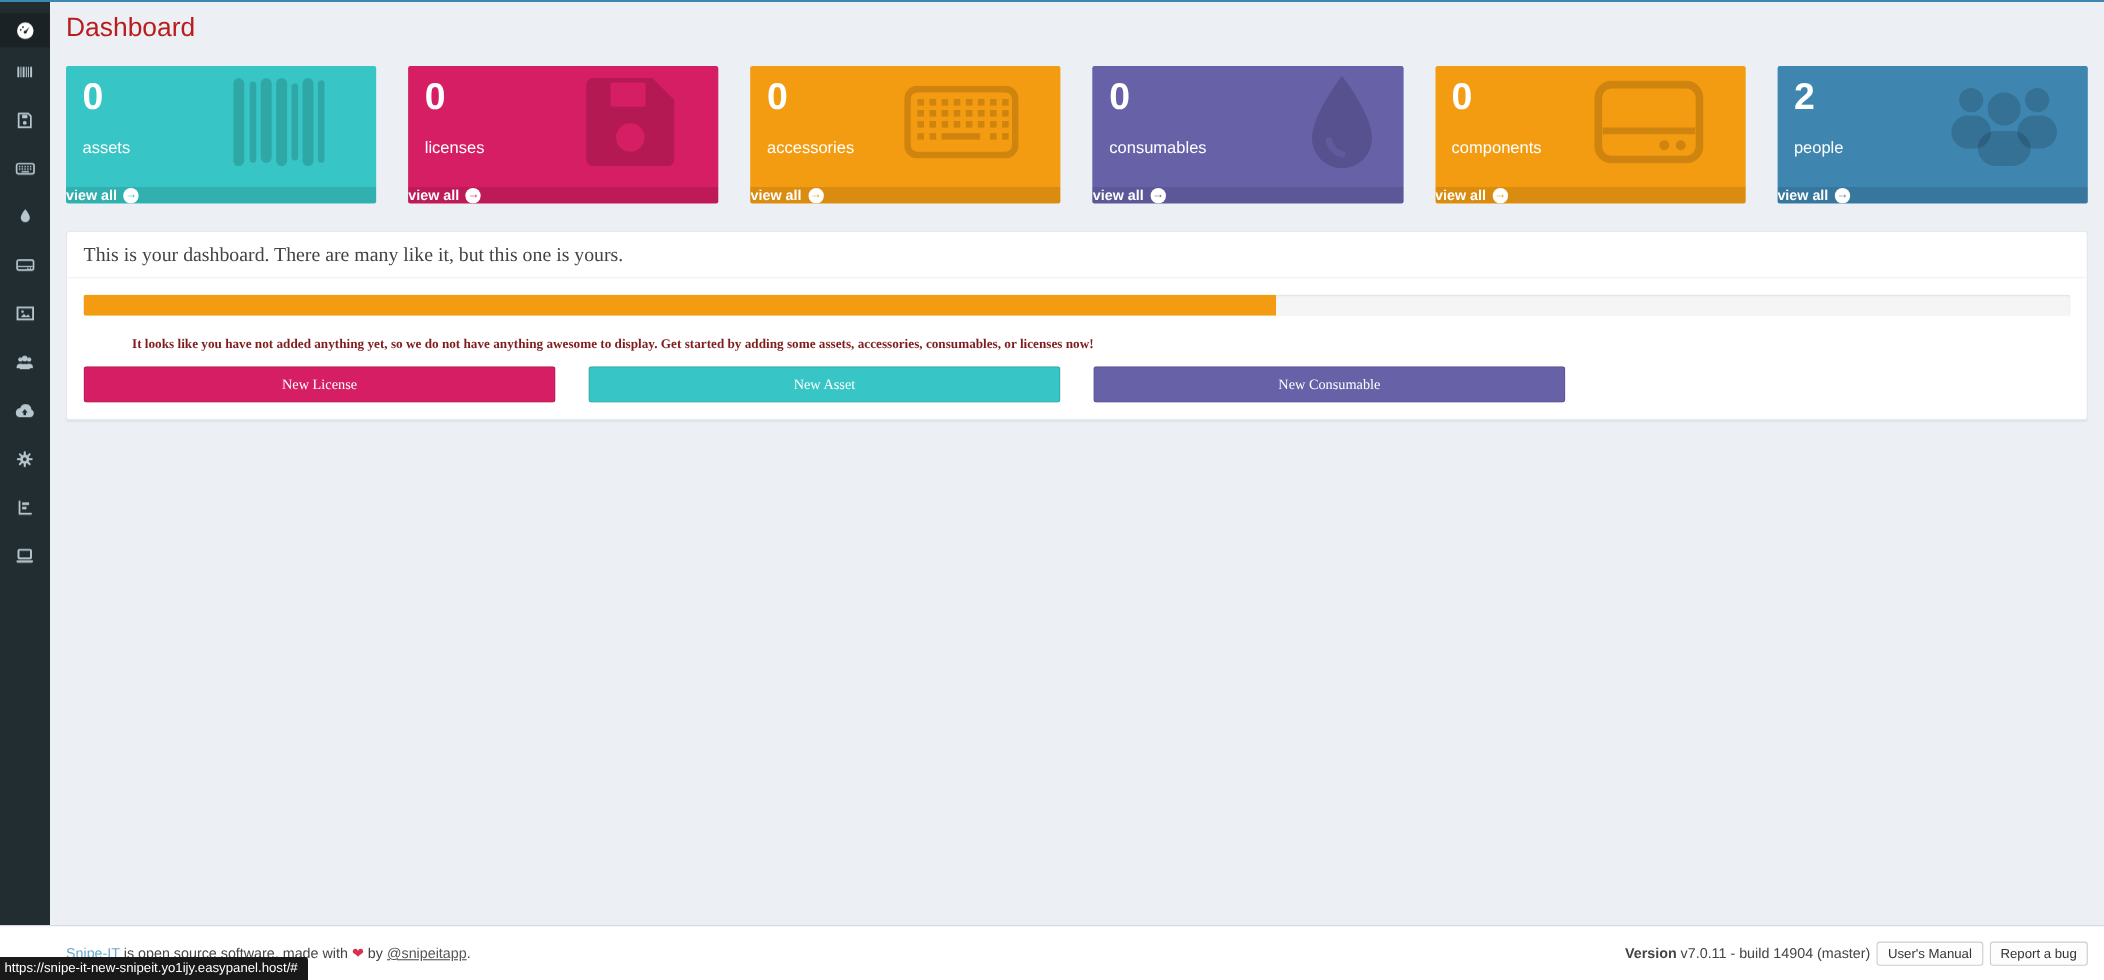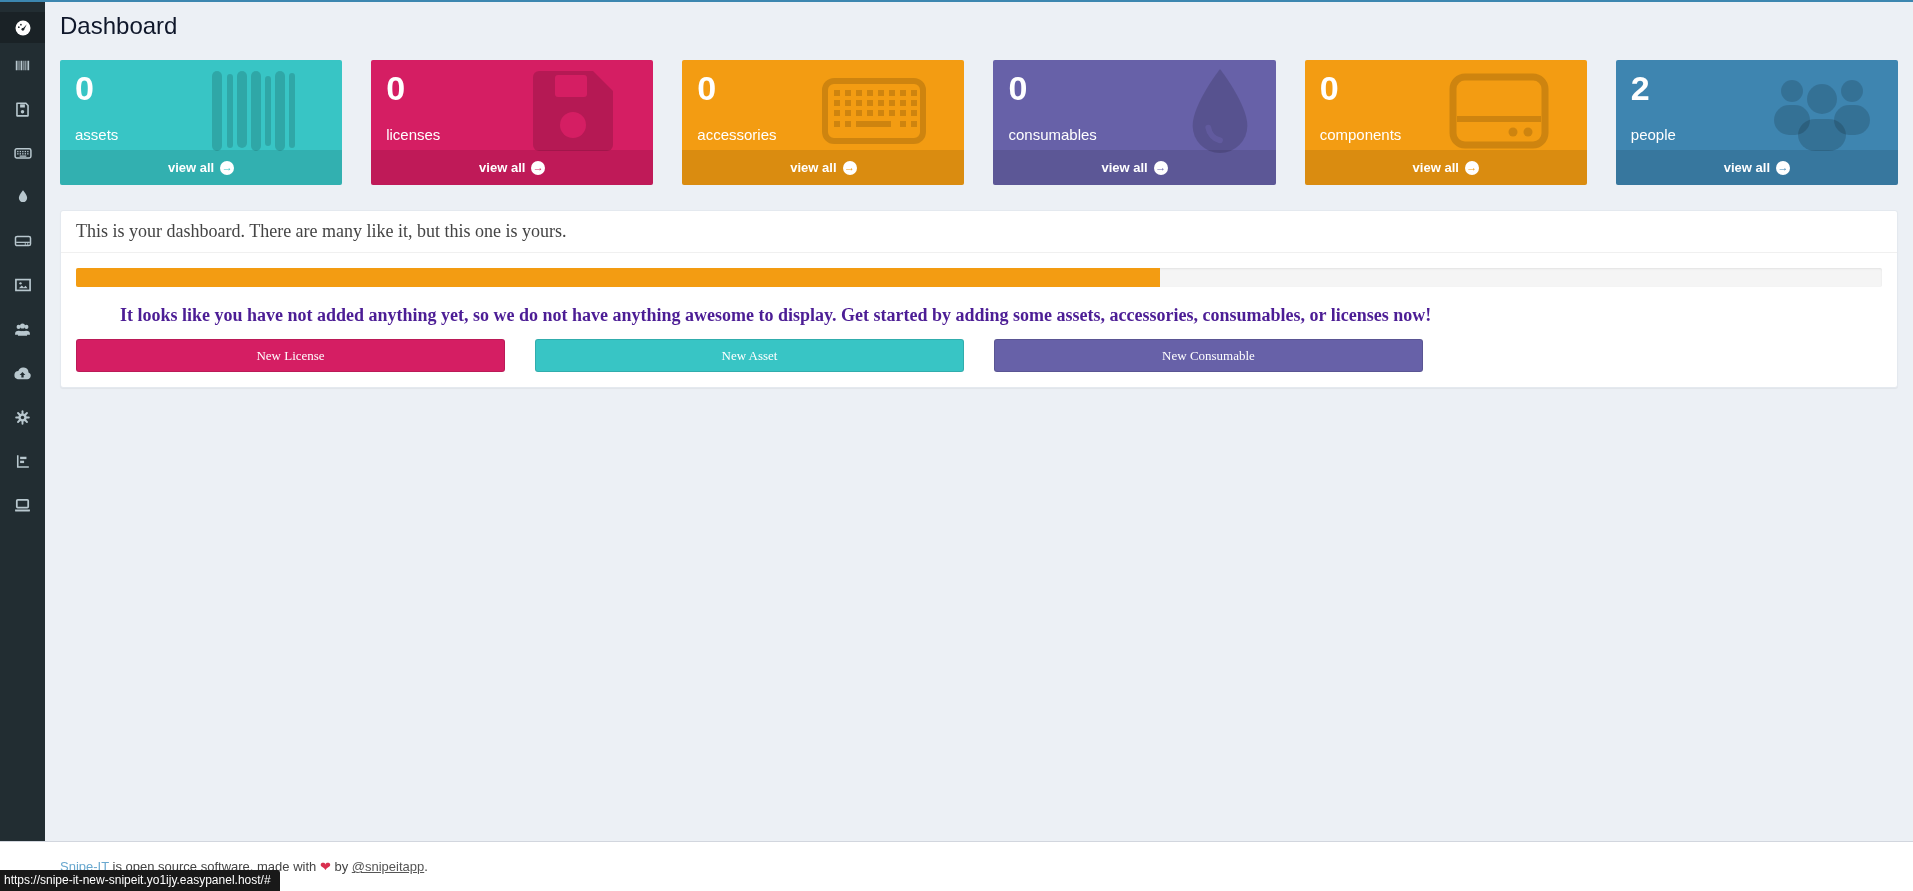--- a/index.html
+++ b/index.html
@@ -10,45 +10,45 @@
 
   
   .sidebar { position: fixed; top: 2px; left: 0; bottom: 50px; width: 45px; z-index: 4; }
   .sb-item { height: 44px; display: flex; align-items: center; justify-content: center;
              color: #b8c7ce; cursor: pointer; }
   .sb-item.active { height: 31px; margin-top: 10px; color: #ffffff; }
   .sb-item svg { display: block; }
 
   
   .wrapper { margin-left: 45px; padding-top: 2px; }
-  h1.page-title { font-size: 24px; font-weight: 400; color: #0f172a; margin: 10px 15px 20px; }
+  h1.page-title { font-size: 24px; font-weight: 400; color: #b91c1c; margin: 10px 15px 20px; }
 
   .stats { display: grid; grid-template-columns: repeat(6, 1fr); gap: 29px; padding: 0 15px; }
   .small-box { position: relative; height: 125px; border-radius: 2px; color: #fff; overflow: hidden; }
   .small-box .inner { padding: 11px 15px; height: 100px; display: flex; flex-direction: column; }
   .small-box h3 { font-size: 34px; font-weight: 700; line-height: 1.05; }
   .small-box p  { font-size: 15px; margin-top: auto; padding-bottom: 6px; }
   .big-icon { position: absolute; right: 38px; top: 11px; height: 80px;
               display: flex; align-items: center; color: rgba(0,0,0,0.15); pointer-events: none; }
   .big-icon.flush { right: 20px; }
-  .small-box-footer { position: absolute; left: 0; right: 0; bottom: 0; height: 35px;
+  .small-box-footer { position: absolute; left: 0; right: 0; bottom: 0; height: 15px;
               background: rgba(0,0,0,0.1); color: #fff; font-size: 13px; font-weight: 600;
-              display: flex; align-items: center; justify-content: center; text-decoration: none; cursor: pointer; }
+              display: flex; align-items: center; justify-content: flex-start; text-decoration: none; cursor: pointer; }
   .vc { display: inline-flex; align-items: center; justify-content: center; width: 14px; height: 14px;
         border-radius: 50%; background: #fff; margin-left: 6px; font-size: 11px; font-weight: 700; line-height: 1; }
 
   
   .panel { margin: 25px 15px 0; background: #fff; border: 1px solid #e4e9ef; border-radius: 3px;
            box-shadow: 0 1px 1px rgba(0,0,0,0.05); font-family: Liberation Serif, serif; }
   .panel-heading { padding: 10px 15px; font-size: 18px; color: #444; border-bottom: 1px solid #f0f0f0; }
   .panel-body { padding: 15px; }
   .progress { height: 19px; background: #f5f5f5; border-radius: 2px; overflow: hidden;
               box-shadow: inset 0 1px 2px rgba(0,0,0,0.08); margin-bottom: 18px; }
   .progress-fill { height: 100%; }
-  .alert-msg { font-size: 18px; font-weight: 700; color: #4c1d95; margin-bottom: 13px; padding-left: 44px; }
+  .alert-msg { font-size: 12px; font-weight: 700; color: #7f1d1d; margin-bottom: 13px; padding-left: 44px; }
   .btn-row { display: grid; grid-template-columns: repeat(4, 1fr); gap: 30px; }
   .btn { height: 33px; border-radius: 3px; border: 1px solid rgba(0,0,0,0.12); color: #fff;
          font-size: 13px; display: flex; align-items: center; justify-content: center;
          text-decoration: none; cursor: pointer; }
 
   
   .main-footer { position: fixed; left: 0; right: 0; bottom: 0; height: 50px; background: #fff;
                  border-top: 1px solid #d2d6de; display: flex; align-items: center;
                  justify-content: space-between; padding: 0 15px 0 60px; font-size: 13px; color: #444; z-index: 6; }
   .main-footer a { cursor: pointer; }
@@ -374,15 +374,20 @@
         <a class="btn" style="background-color: rgb(103, 97, 168); text-align: center; --c: #6761a8;">New Consumable</a>
       </div>
     </div>
   </div>
 </div>
 
 <footer class="main-footer">
   <div>
     <a class="lnk-blue">Snipe-IT</a><span> is open source software, made with </span><span class="heart">❤</span><span> by </span><a class="lnk-gray">@snipeitapp</a><span>.</span>
   </div>
+  <div class="foot-right">
+    <span><strong>Version</strong><span> v7.0.11 - build 14904 (master)</span></span>
+    <a class="btn-xs">User's Manual</a>
+    <a class="btn-xs">Report a bug</a>
+  </div>
 </footer>
 
 <div class="status-tooltip">https://snipe-it-new-snipeit.yo1ijy.easypanel.host/#</div>
 
 </body></html>

